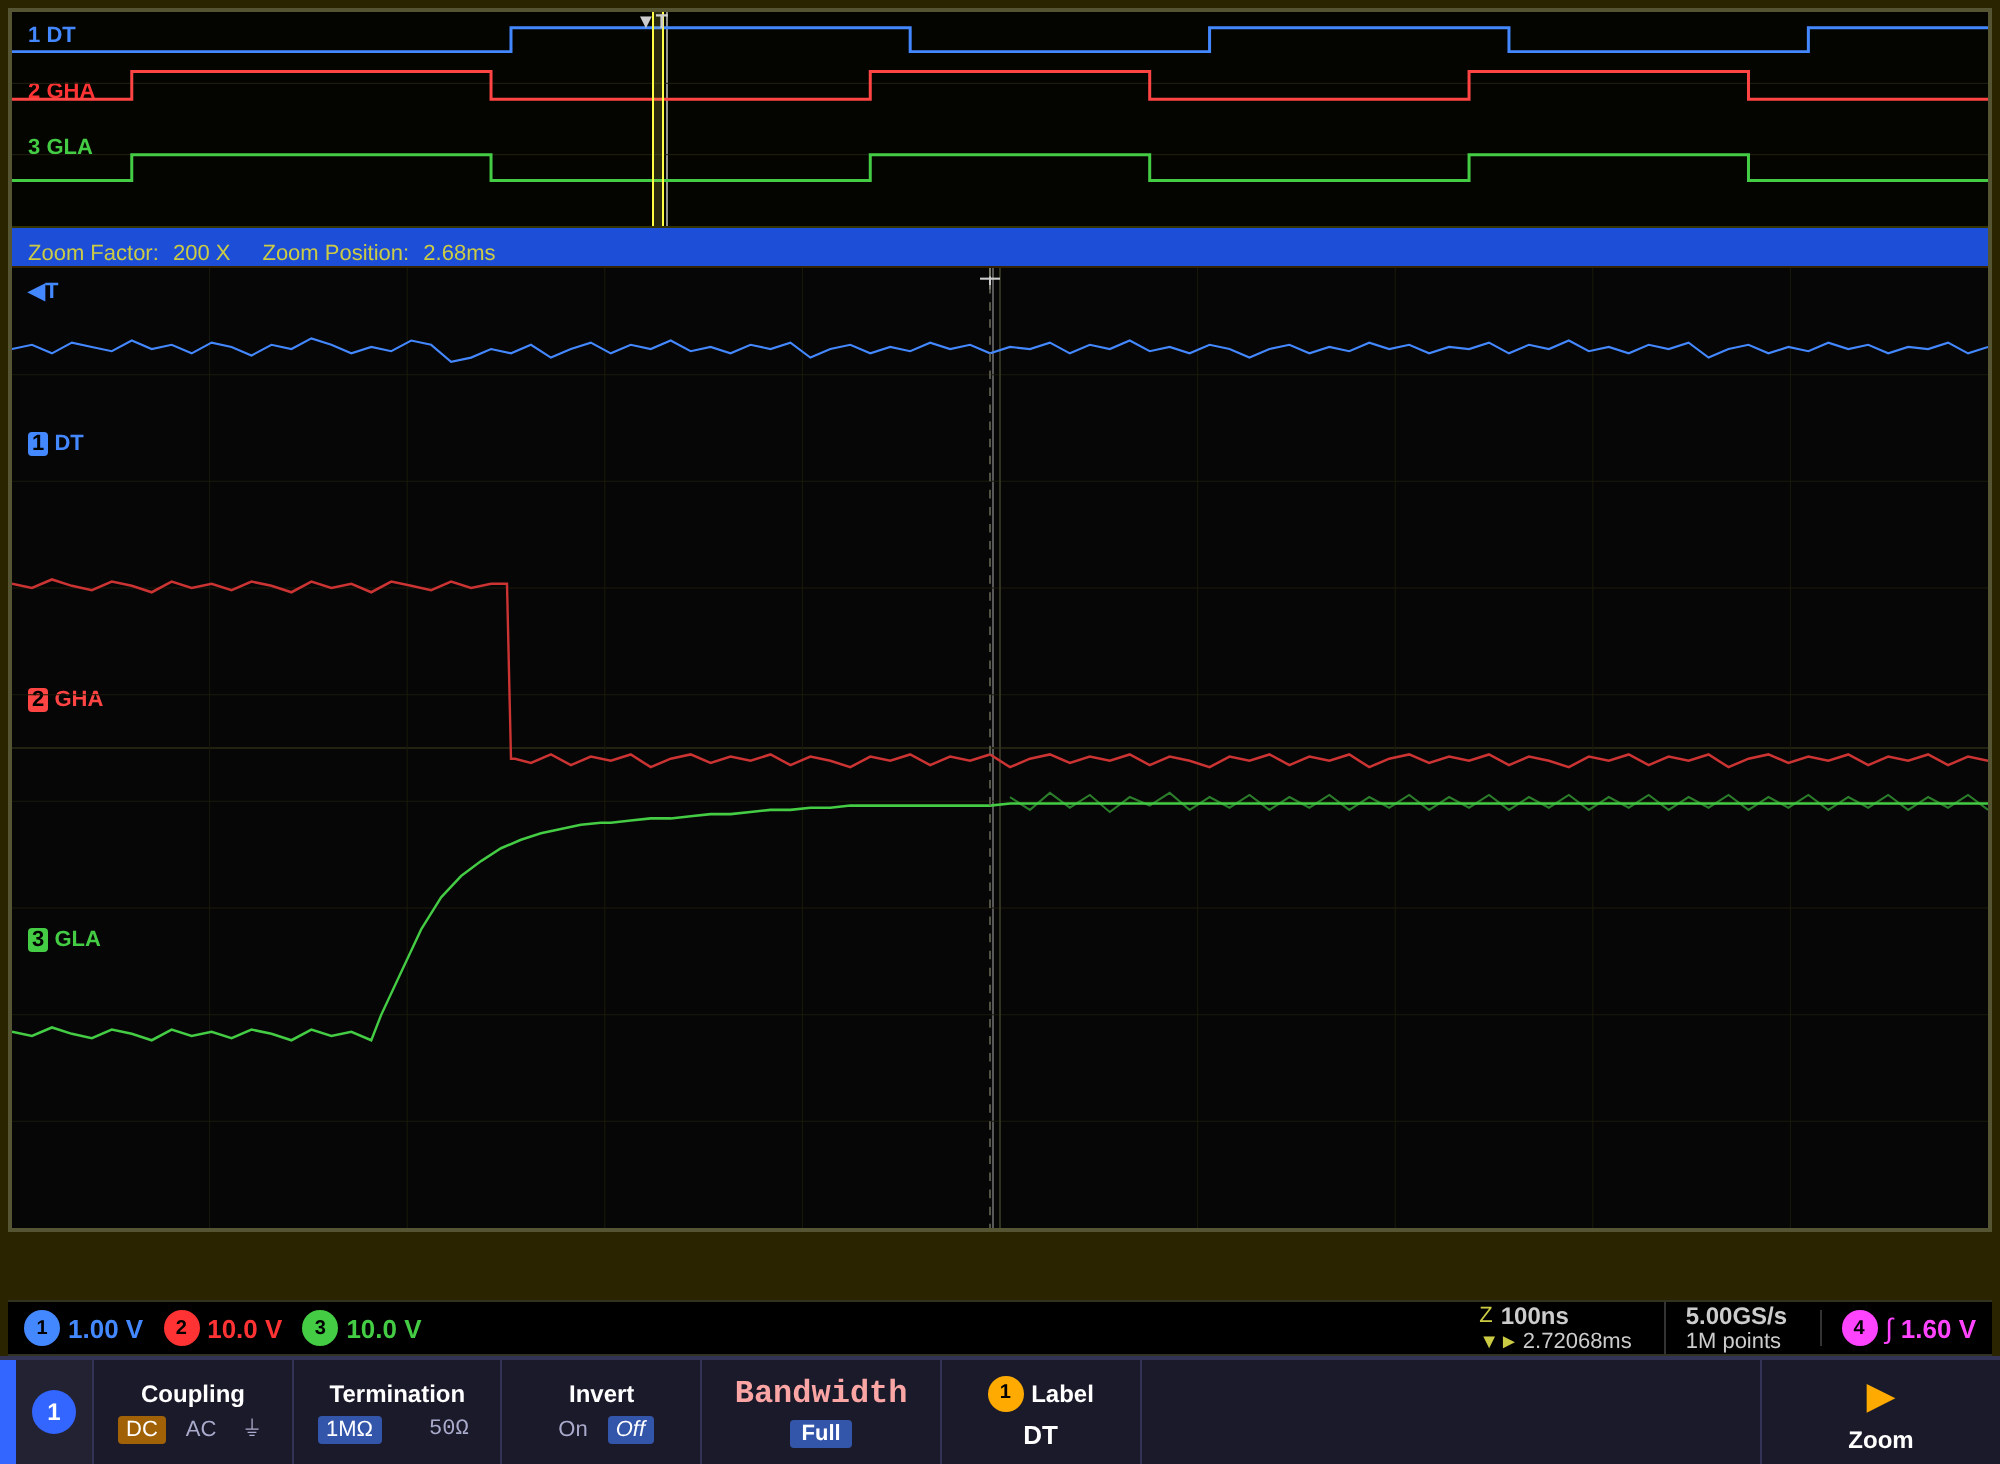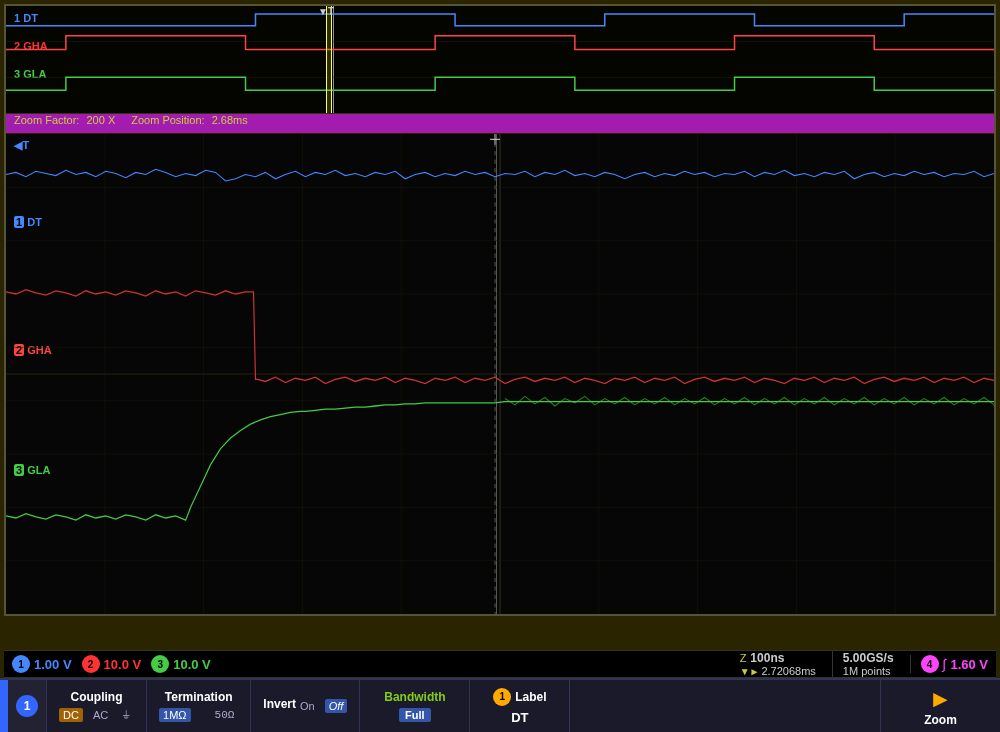--- a/index.html
+++ b/index.html
@@ -53,21 +53,21 @@
         <polyline points="0,44 60,44 60,30 240,30 240,44 430,44 430,30 570,30 570,44 730,44 730,30 870,30 870,44 990,44" fill="none" stroke="#ff4444" stroke-width="1.5"></polyline>
 
         <polyline points="0,85 60,85 60,72 240,72 240,85 430,85 430,72 570,72 570,85 730,85 730,72 870,72 870,85 990,85" fill="none" stroke="#44cc44" stroke-width="1.5"></polyline>
       </svg>
 
       <div style="position:absolute;top:0;left:320px;width:6px;height:100%;background:rgba(255,255,100,0.15);border-left:1px solid #ffff44;border-right:1px solid #ffff44;"></div>
 
       <div style="position:absolute;top:0;left:320px;color:#cccccc;font-size:10px;font-weight:bold;transform:translateX(-50%);font-family:Arial;">▼T</div>
     </div>
 
-    <div style="position:absolute;top:108px;left:0;right:0;height:20px;background:#a21caf;display:flex;align-items:flex-start;padding:0 8px;gap:16px;border-bottom:1px solid #332200;">
+    <div style="position:absolute;top:108px;left:0;right:0;height:20px;background:#1d4ed8;display:flex;align-items:flex-end;padding:0 8px;gap:16px;border-bottom:1px solid #332200;">
       <span style="color:#cccc44;font-size:11px;font-family:Arial;">
         <span>Zoom Factor:</span>
         <span style="margin-left:4px;">200 X</span>
       </span>
       <span style="color:#cccc44;font-size:11px;font-family:Arial;">
         <span>Zoom Position:</span>
         <span style="margin-left:4px;">2.68ms</span>
       </span>
     </div>
 
@@ -210,30 +210,30 @@
     </div>
 
     <div style="display:flex;flex-direction:column;align-items:center;justify-content:center;padding:4px 12px;border-right:1px solid #333355;cursor:pointer;background:#1a1a2a;min-width:100px;">
       <span style="color:#ffffff;font-size:12px;font-weight:bold;font-family:Arial;margin-bottom:4px;">Termination</span>
       <div style="display:flex;gap:20px;align-items:center;">
         <span style="color:#ffffff;font-size:11px;font-family:Arial;padding:1px 4px;background:#3355aa;border-radius:2px;cursor:pointer;">1MΩ</span>
         <span style="color:#aaaacc;font-size:11px;font-family:Liberation Mono, monospace;padding:1px 4px;cursor:pointer;">50Ω</span>
       </div>
     </div>
 
-    <div style="display:flex;flex-direction:row;align-items:center;justify-content:center;padding:4px 12px;border-right:1px solid #333355;cursor:pointer;background:#1a1a2a;min-width:100px;">
+    <div style="display:flex;flex-direction:column;align-items:center;justify-content:center;padding:4px 12px;border-right:1px solid #333355;cursor:pointer;background:#1a1a2a;min-width:100px;">
       <span style="color:#ffffff;font-size:12px;font-weight:bold;font-family:Arial;margin-bottom:4px;">Invert</span>
       <div style="display:flex;gap:6px;align-items:center;">
         <span style="color:#aaaacc;font-size:11px;font-family:Arial;padding:1px 4px;cursor:pointer;">On</span>
         <span style="color:#ffffff;font-size:11px;font-family:Arial;padding:1px 4px;background:#3355aa;border-radius:2px;cursor:pointer;font-style:italic;">Off</span>
       </div>
     </div>
 
     <div style="display:flex;flex-direction:column;align-items:center;justify-content:center;padding:4px 16px;border-right:1px solid #333355;cursor:pointer;background:#1a1a2a;min-width:110px;">
-      <span style="color:#84cc16;font-size:12px;font-weight:bold;font-family:Liberation Sans, sans-serif;margin-bottom:4px;">Bandwidth</span>
+      <span style="color:#fca5a5;font-size:16px;font-weight:bold;font-family:Liberation Mono, monospace;margin-bottom:4px;">Bandwidth</span>
       <div style="display:flex;align-items:center;">
         <span style="color:#ffffff;font-size:11px;font-family:Arial;padding:1px 6px;background:#3355aa;border-radius:2px;cursor:pointer;font-weight:bold;">Full</span>
       </div>
     </div>
 
     <div style="display:flex;flex-direction:column;align-items:center;justify-content:center;padding:4px 16px;border-right:1px solid #333355;cursor:pointer;background:#1a1a2a;min-width:100px;">
       <div style="display:flex;align-items:center;gap:4px;margin-bottom:4px;">
         <div style="width:18px;height:18px;border-radius:50%;background:#ffaa00;display:flex;align-items:center;justify-content:center;font-size:10px;font-weight:bold;color:#000;font-family:Arial;">
           <span>1</span>
         </div>

